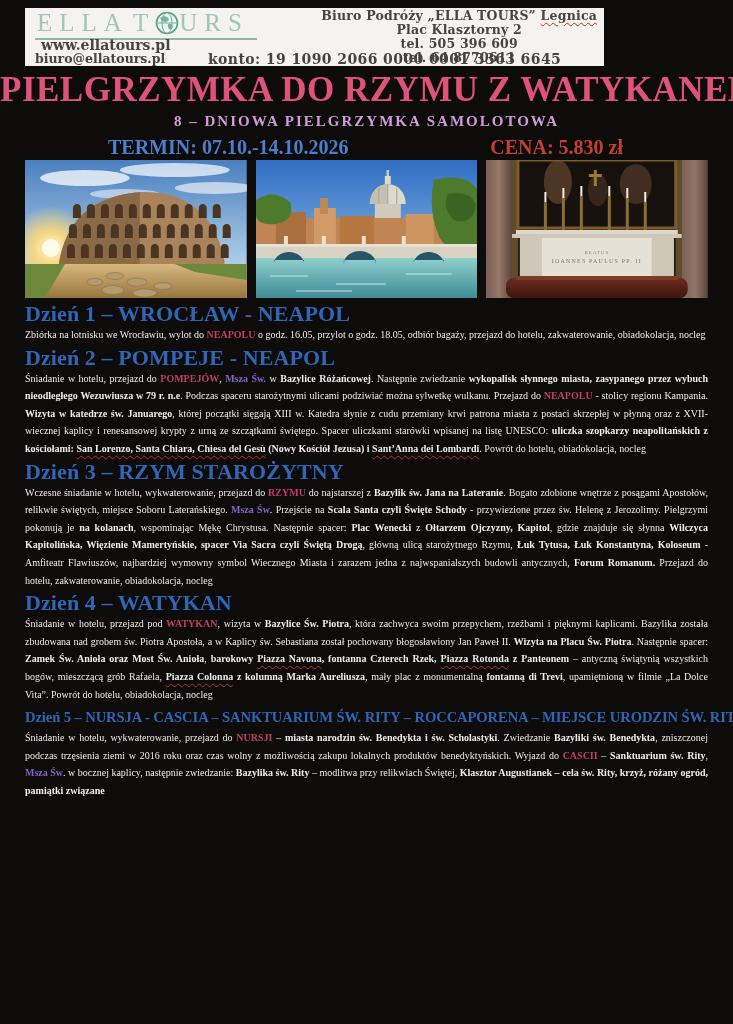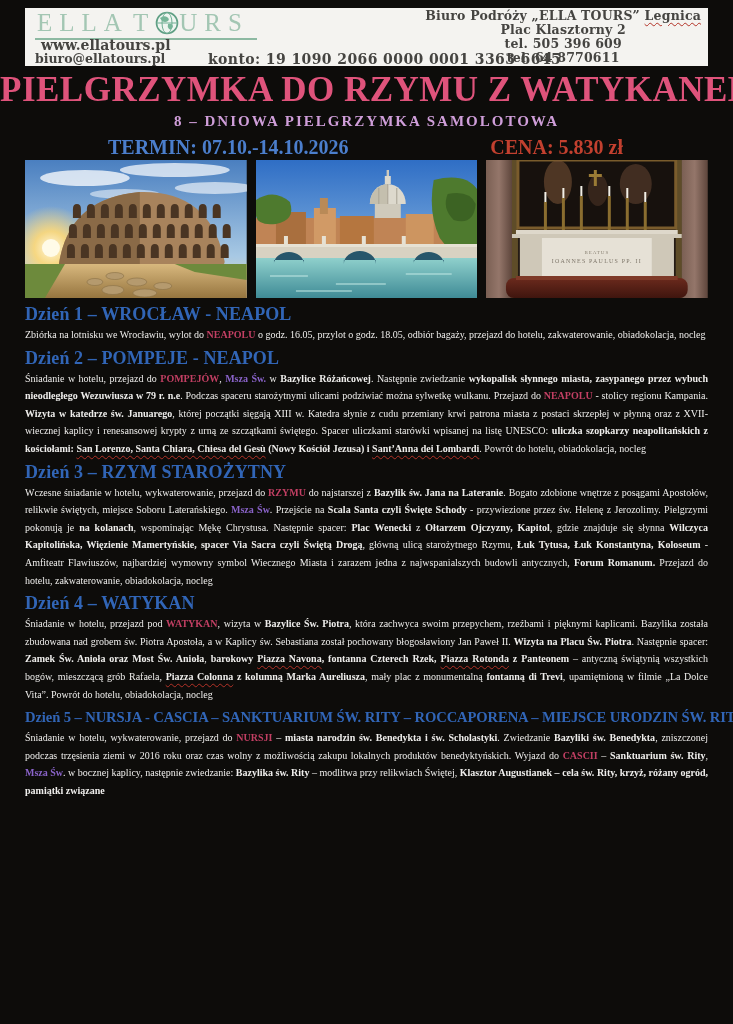--- a/index.html
+++ b/index.html
@@ -21,21 +21,21 @@
   html,body{width:733px;}
   body{
     width:733px;height:1024px;overflow:hidden;
     background:var(--bg);
     font-family:"Liberation Serif", serif;
     color:var(--body);
     position:relative;
   }
   
   .letterhead{
-    position:absolute;left:25px;top:8px;width:683px;height:58px;
+    position:absolute;left:25px;top:8px;width:579px;height:58px;
     background:var(--paper);
     font-family:"DejaVu Serif", serif;font-weight:bold;color:var(--ink);
   }
   .logo{
     position:absolute;left:10px;top:1px;
     display:inline-flex;align-items:center;gap:4px;
     font-family:"Liberation Serif", serif;font-weight:normal;
     font-size:25px;letter-spacing:7px;color:var(--logo);
     border-bottom:2px solid #8db9a2;padding:0 8px 1px 2px;
   }
@@ -73,21 +73,21 @@
   }
   .photo{width:222px;height:138px;flex:1 1 0;background:#222;overflow:hidden;}
   .photo svg{display:block;width:100%;height:100%;}
   
   .itinerary{
     position:absolute;left:25px;top:304px;width:683px;
   }
   .day{margin-top:4px;}
   .day:first-child{margin-top:0;}
   .day-heading{
-    font-size:18px;line-height:20px;font-weight:bold;color:var(--dayblue);
+    font-size:22px;line-height:20px;font-weight:bold;color:var(--dayblue);
     letter-spacing:.1px;white-space:nowrap;
   }
   .day-heading.long{font-size:14.6px;letter-spacing:-.1px;}
   .day-text{
     font-size:10px;line-height:17.6px;text-align:justify;color:var(--body);
     margin-top:2px;
   }
   .seg-n{font-weight:normal;}
   .seg-b{font-weight:bold;}
   .seg-p{font-weight:bold;color:var(--place);}

